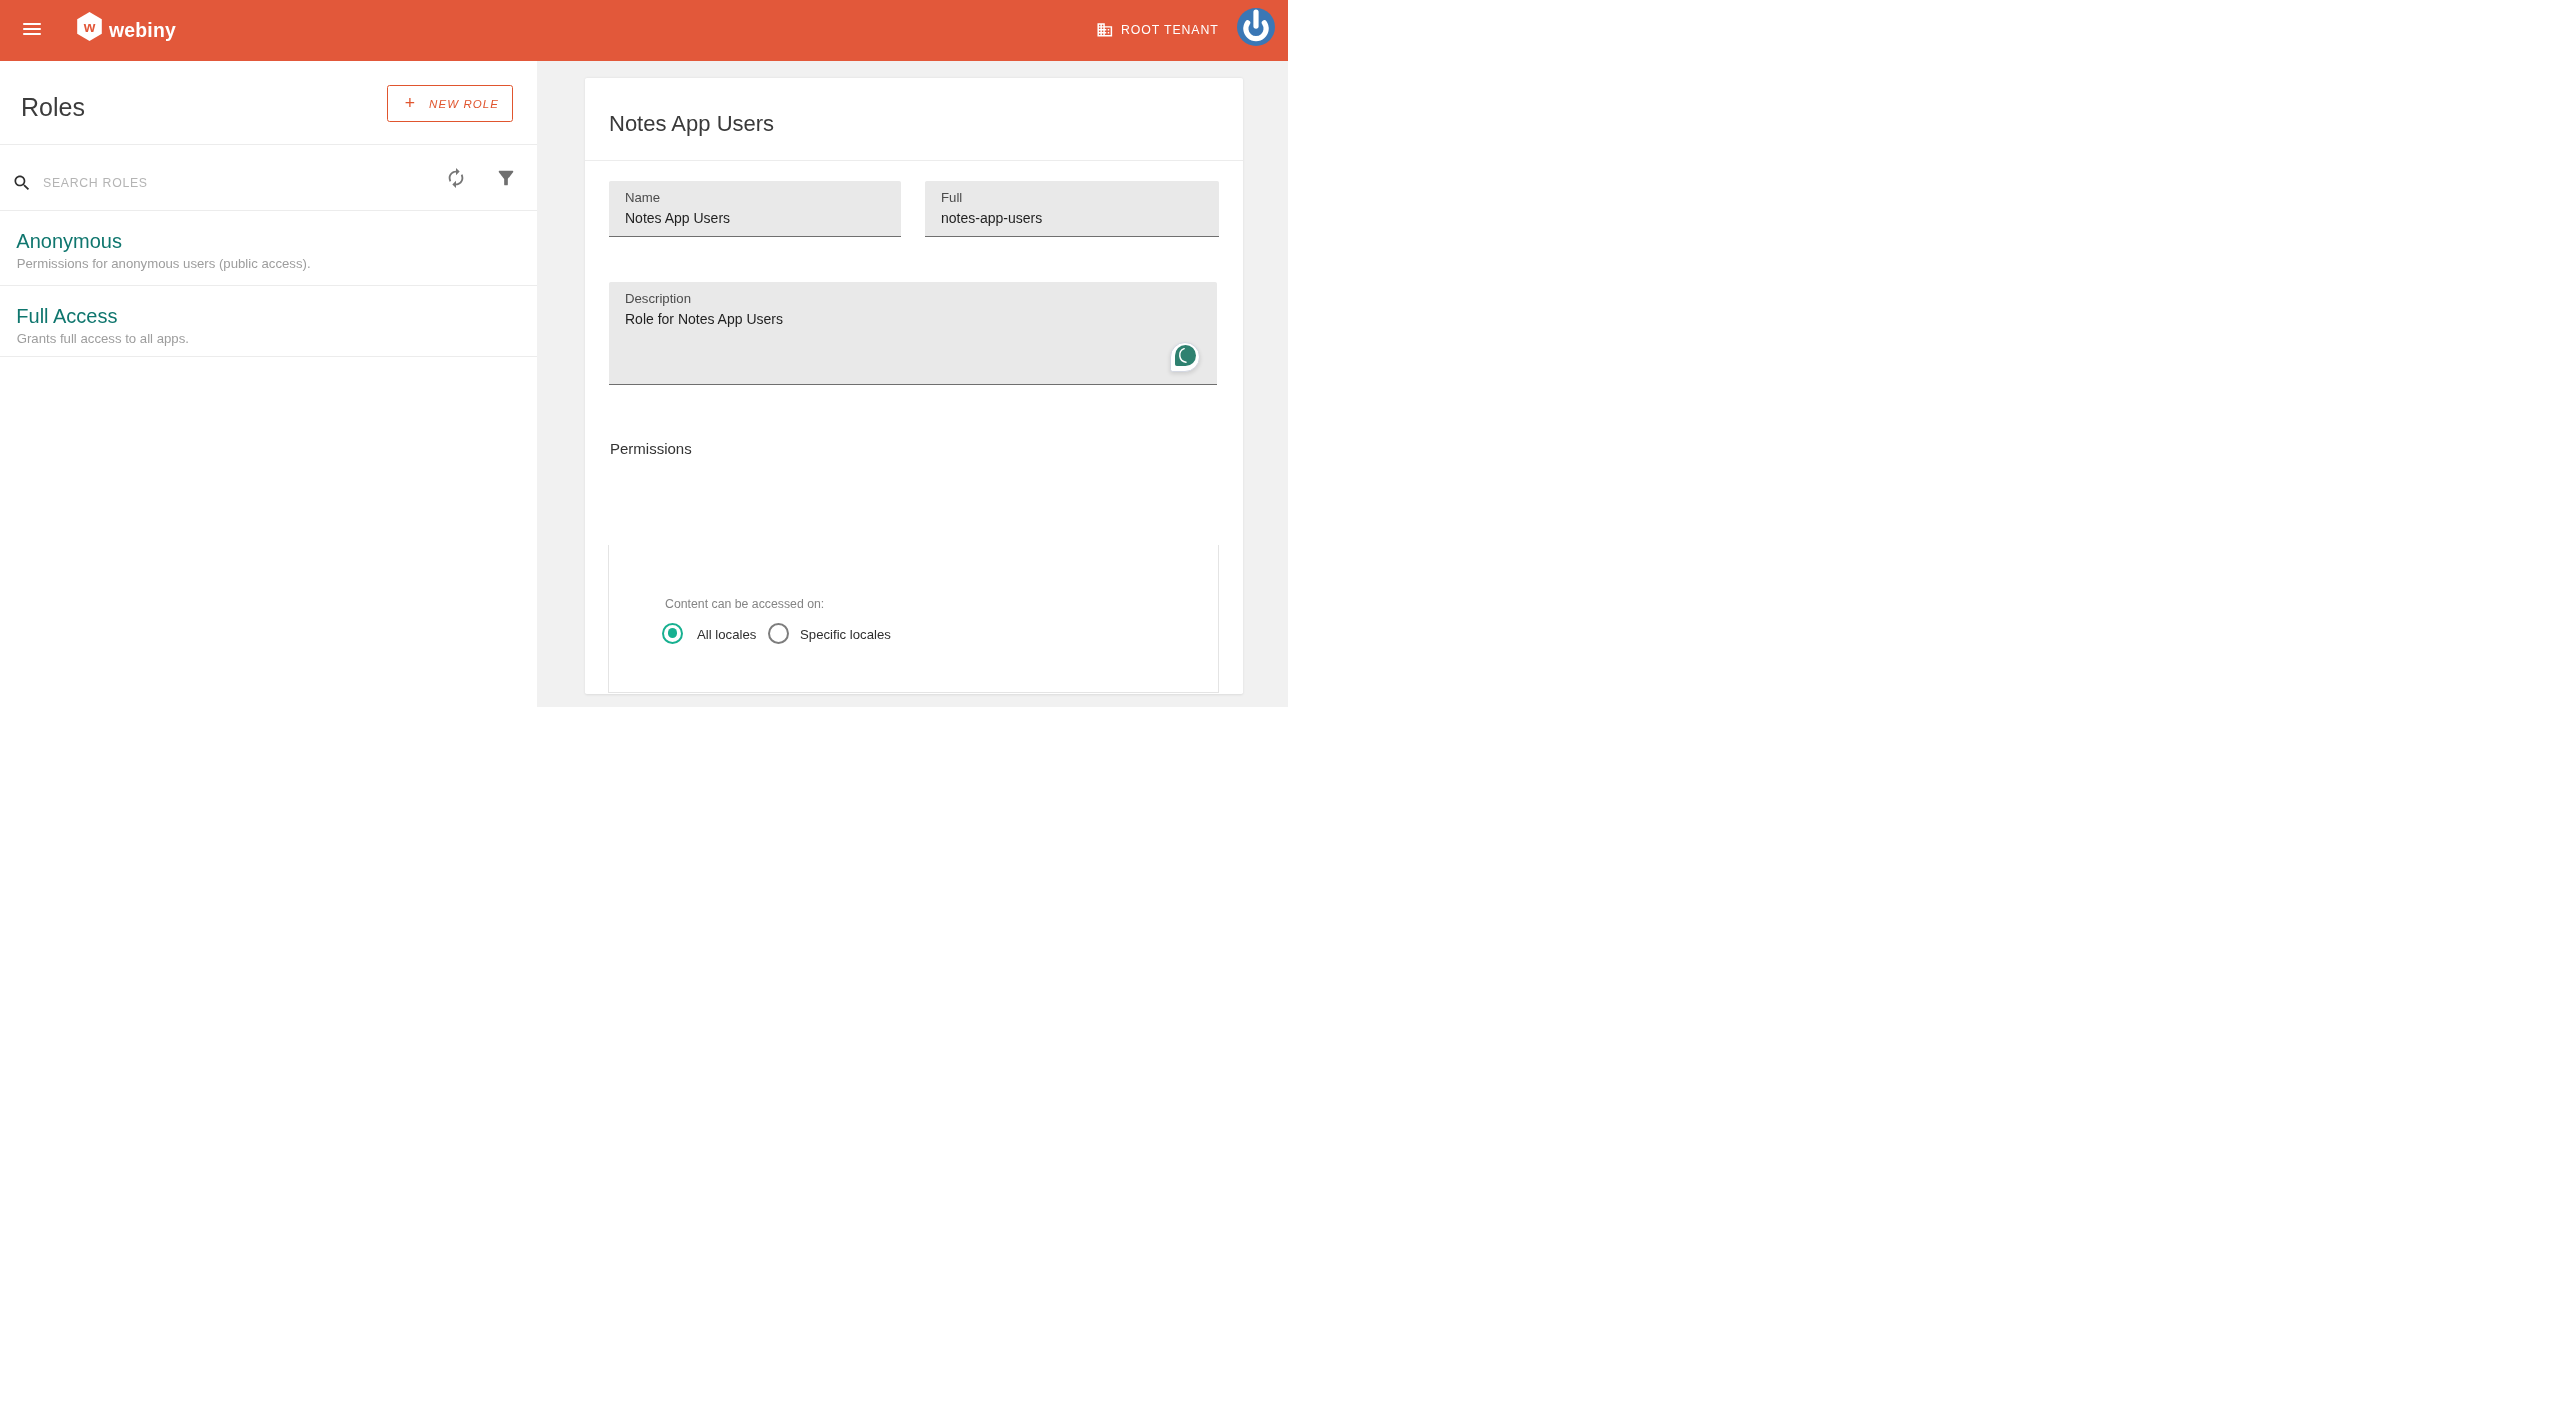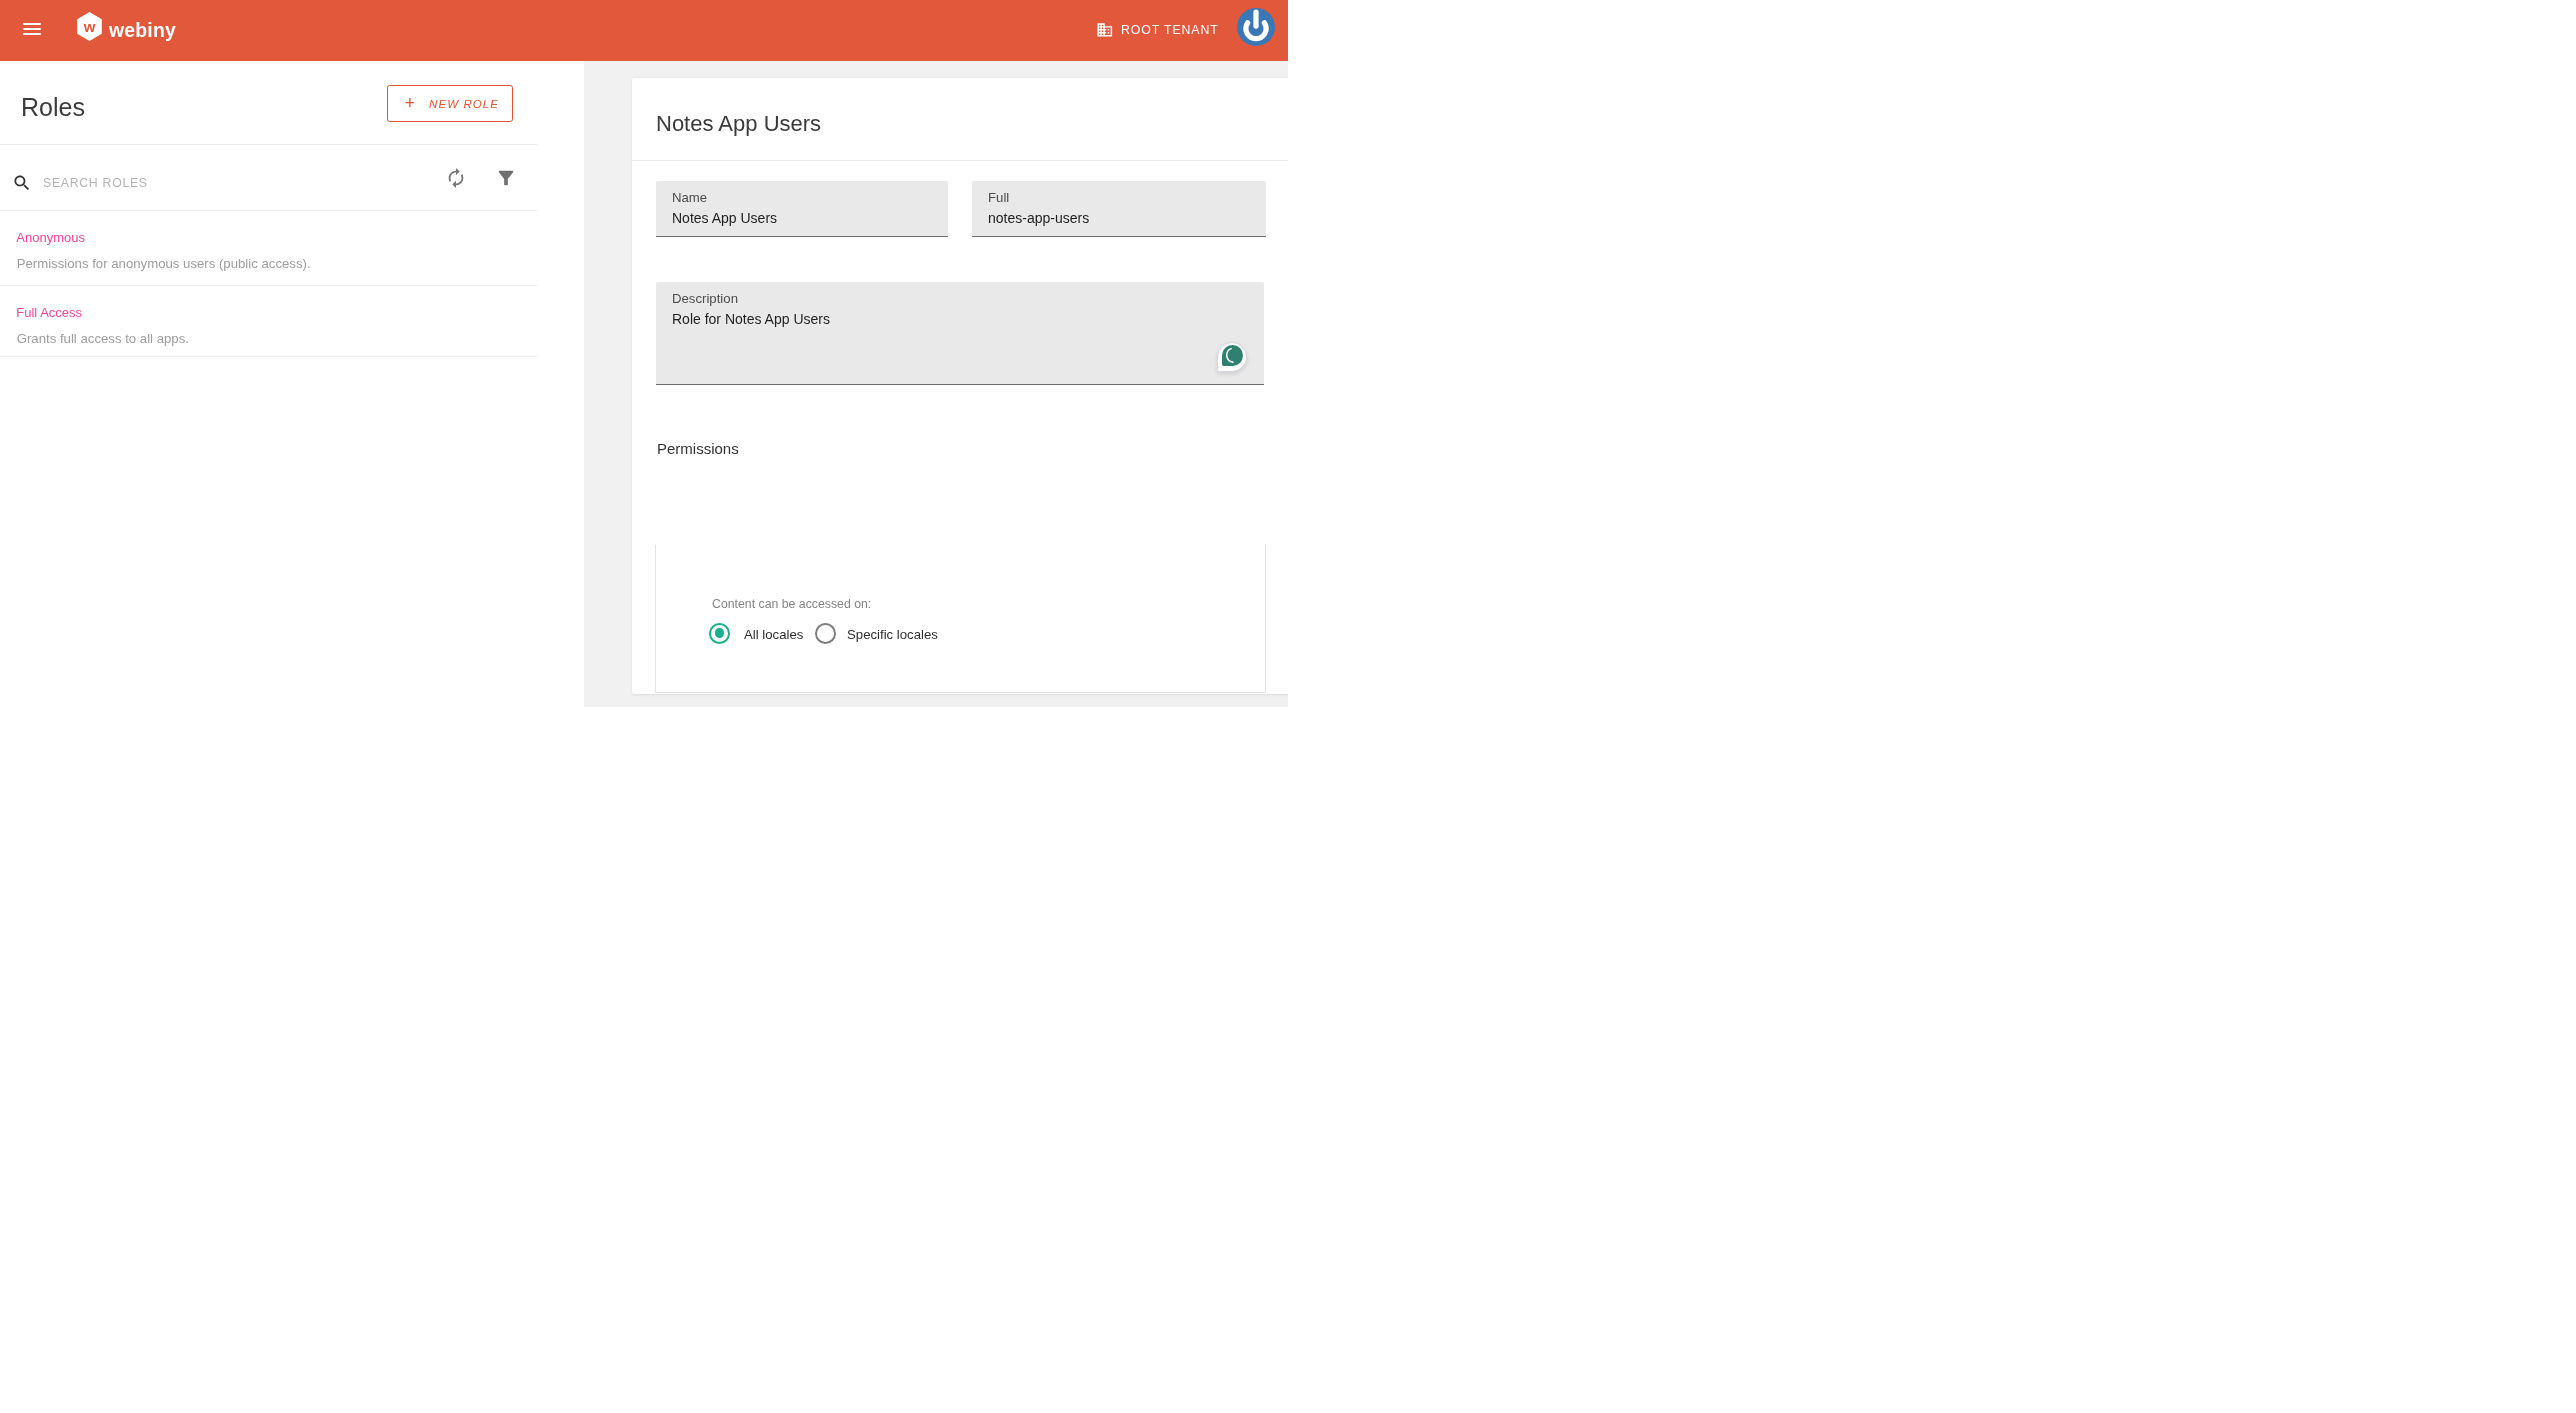--- a/index.html
+++ b/index.html
@@ -20,27 +20,27 @@
   .roles-title { position:absolute; left:21px; top:32px; font-size:25px; color:#3c3c3c; }
   .new-role { position:absolute; left:387px; top:24px; width:126px; height:37px; border:0.9px solid #e0552e; border-radius:2.6px; color:#e0552e; }
   .new-role .plus { position:absolute; left:16.7px; top:7px; font-size:17.6px; font-weight:400; }
   .new-role .lbl { position:absolute; left:41px; top:12.3px; font-size:11.5px; letter-spacing:1.1px;font-style:italic; }
   .div1 { position:absolute; left:0; top:83px; width:537px; height:0.9px; background:#ececec; }
   .search-ico { position:absolute; left:11.5px; top:112px; }
   .search-ph { position:absolute; left:43px; top:115px; font-size:12.3px; letter-spacing:0.7px; color:#b4b4b4; }
   .refresh-ico { position:absolute; left:445px; top:106px; }
   .filter-ico { position:absolute; left:495px; top:106px; }
   .div2 { position:absolute; left:0; top:149px; width:537px; height:0.9px; background:#ececec; }
-  .item-t { position:absolute; left:16.3px; font-size:13px; color:#ec4899; }
+  .item-t { position:absolute; left:16.3px; font-size:20px; color:#0f766e; }
   .item-s { position:absolute; left:16.7px; font-size:13.2px; color:#9d9d9d; }
   .div3 { position:absolute; left:0; top:224px; width:537px; height:0.9px; background:#ececec; }
   .div4 { position:absolute; left:0; top:295px; width:537px; height:0.9px; background:#ececec; }
 
   
-  .right { position:absolute; left:537px; top:61px; width:751px; height:646px; background:#f1f1f1;margin-left:47px; }
+  .right { position:absolute; left:537px; top:61px; width:751px; height:646px; background:#f1f1f1; }
   .card { position:absolute; left:48px; top:16.7px; width:658px; height:616px; background:#fff; border-radius:1.8px; box-shadow:0 0.9px 2.6px rgba(0,0,0,0.09); }
   .card-title { position:absolute; left:24px; top:33px; font-size:22px; color:#3a3a3a; }
   .card-div { position:absolute; left:0; top:82px; width:658px; height:0.9px; background:#ececec; }
 
   .field { position:absolute; background:#e9e9e9; border-bottom:1.3px solid #6f6f6f; border-radius:1.8px 1.8px 0 0; }
   .f-label { position:absolute; left:16px; top:9.7px; font-size:13.2px; color:#4c4c4c; }
   .f-value { position:absolute; left:16px; top:29px; font-size:14px; color:#1f1f1f; }
 
   .perm-title { position:absolute; left:25px; top:362px; font-size:15px; color:#333; }
 

